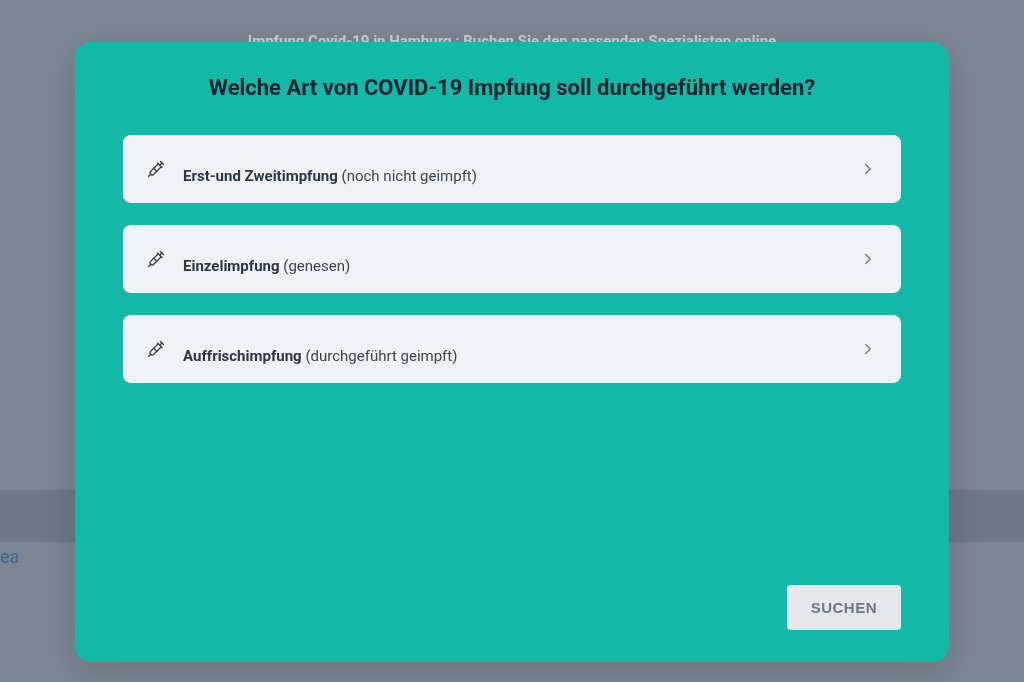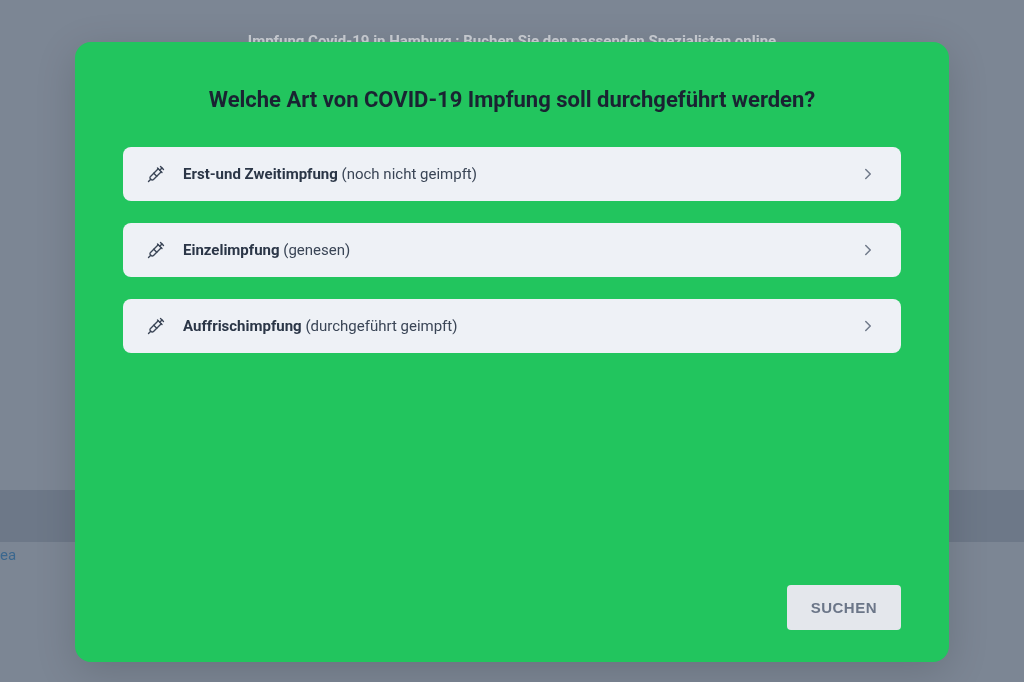--- a/index.html
+++ b/index.html
@@ -42,34 +42,34 @@
       right: 0;
       height: 52px;
       background: #6d7888;
     }
     
     .backdrop-link {
       position: absolute;
       top: 546px;
       left: 0;
       color: #1f5a8c;
-      font-size: 15px;
+      font-size: 18px;
       opacity: 0.7;
       text-align: center;
     }
     
     .modal {
       position: absolute;
       top: 42px;
       left: 75px;
       right: 75px;
       bottom: 20px;
-      background: #22c55e;
+      background: #14b8a6;
       border-radius: 16px;
-      padding: 44px 48px 32px 48px;
+      padding: 32px 48px 32px 48px;
       display: flex;
       flex-direction: column;
       box-shadow: 0 10px 40px rgba(0,0,0,0.15);
     }
     
     .modal-title {
       color: #1a2332;
       font-size: 22px;
       font-weight: 700;
       text-align: center;
@@ -98,20 +98,21 @@
       width: 18px;
       height: 18px;
       margin-right: 18px;
       flex-shrink: 0;
     }
     
     .option-text {
       flex: 1;
       color: #3a4556;
       font-size: 15px;
+      margin-top: 14px;
     }
     
     .option-text .bold {
       font-weight: 700;
       color: #2b3647;
     }
     
     .chevron {
       width: 18px;
       height: 18px;

